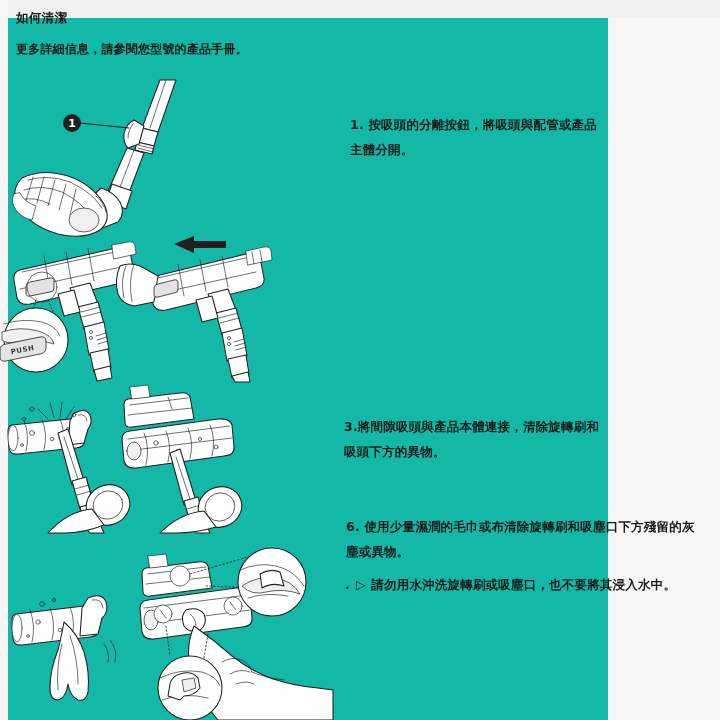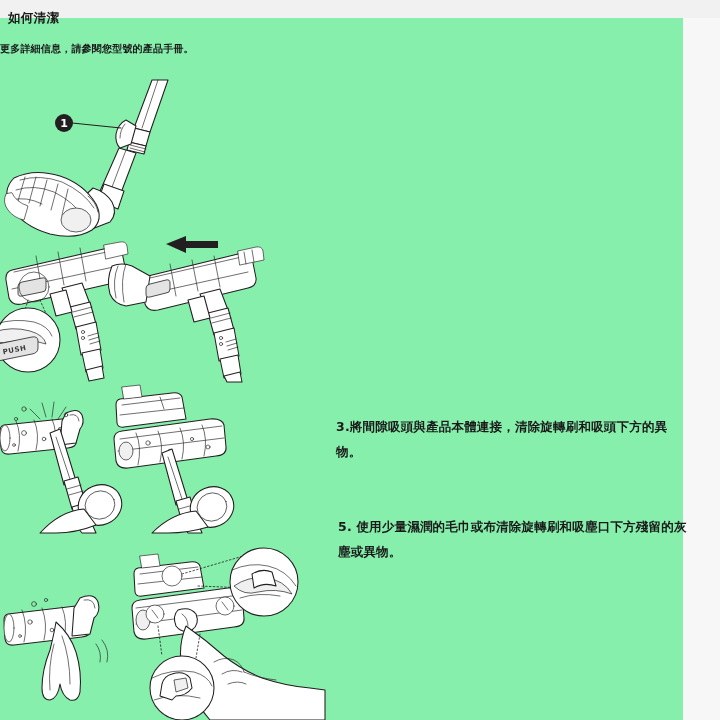--- a/index.html
+++ b/index.html
@@ -10,45 +10,46 @@
     width: 720px;
     height: 720px;
     background: #f7f7f8;
     font-family: "DejaVu Sans", "Liberation Sans", sans-serif;
     color: #1b1b1b;
     overflow: hidden;
     position: relative;
   }
   #page {
     position: relative;
-    width: 683px;
+    width: 600px;
     height: 720px;
-    background: #86efac;
+    background: #14b8a6;
+    margin-left: 8px;
   }
 
   
   .hdr-band {
     position: absolute;
     left: 0; top: 0;
     width: 720px; height: 18px;
     background: #f1f1f2;
   }
   .title {
     position: absolute;
     left: 8px; top: 11px;
     font-size: 12.5px;
     font-weight: 700;
     letter-spacing: 0.3px;
     line-height: 14px;
     color: #1a1a1a;
   }
   .subtitle {
     position: absolute;
-    left: 0; top: 41px;
-    font-size: 10px;
+    left: 8px; top: 41px;
+    font-size: 12px;
     font-weight: 700;
     letter-spacing: 0.2px;
     line-height: 16px;
     color: #1a1a1a;
   }
 
   
   .step {
     position: absolute;
     font-size: 12.5px;
@@ -115,27 +116,32 @@
 <body>
 
 <div id="page">
 
   <div class="hdr-band"></div>
 
   <div class="title">如何清潔</div>
 
   <div class="subtitle">更多詳細信息，請參閱您型號的產品手冊。</div>
 
+  <div class="step" id="step1">1. 按吸頭的分離按鈕，將吸頭與配管或產品主體分開。</div>
 
 
   <div class="step" id="step3">3.將間隙吸頭與產品本體連接，清除旋轉刷和吸頭下方的異物。</div>
 
-  <div class="step" id="step4">5. 使用少量濕潤的毛巾或布清除旋轉刷和吸塵口下方殘留的灰塵或異物。</div>
+  <div class="step" id="step4">6. 使用少量濕潤的毛巾或布清除旋轉刷和吸塵口下方殘留的灰塵或異物。</div>
 
   <div class="bullets">
+    <div class="bullet">
+      <span class="mk">. ▷</span>
+      <span>請勿用水沖洗旋轉刷或吸塵口，也不要將其浸入水中。</span>
+    </div>
   </div>
 
   <div class="fig" id="fig1">
     <svg width="230" height="160" viewBox="0 0 230 160">
 
       <g>
         <path class="fl-w" d="M152 0 L168 0 L150 52 L134 48 Z"></path>
         <path class="ln-t" d="M158 0 L142 48"></path>
         <path class="fl-w" d="M134 48 L150 52 L146 66 L129 62 Z"></path>
         <path class="fl-w" d="M129 62 L146 66 L144 74 L127 70 Z"></path>

